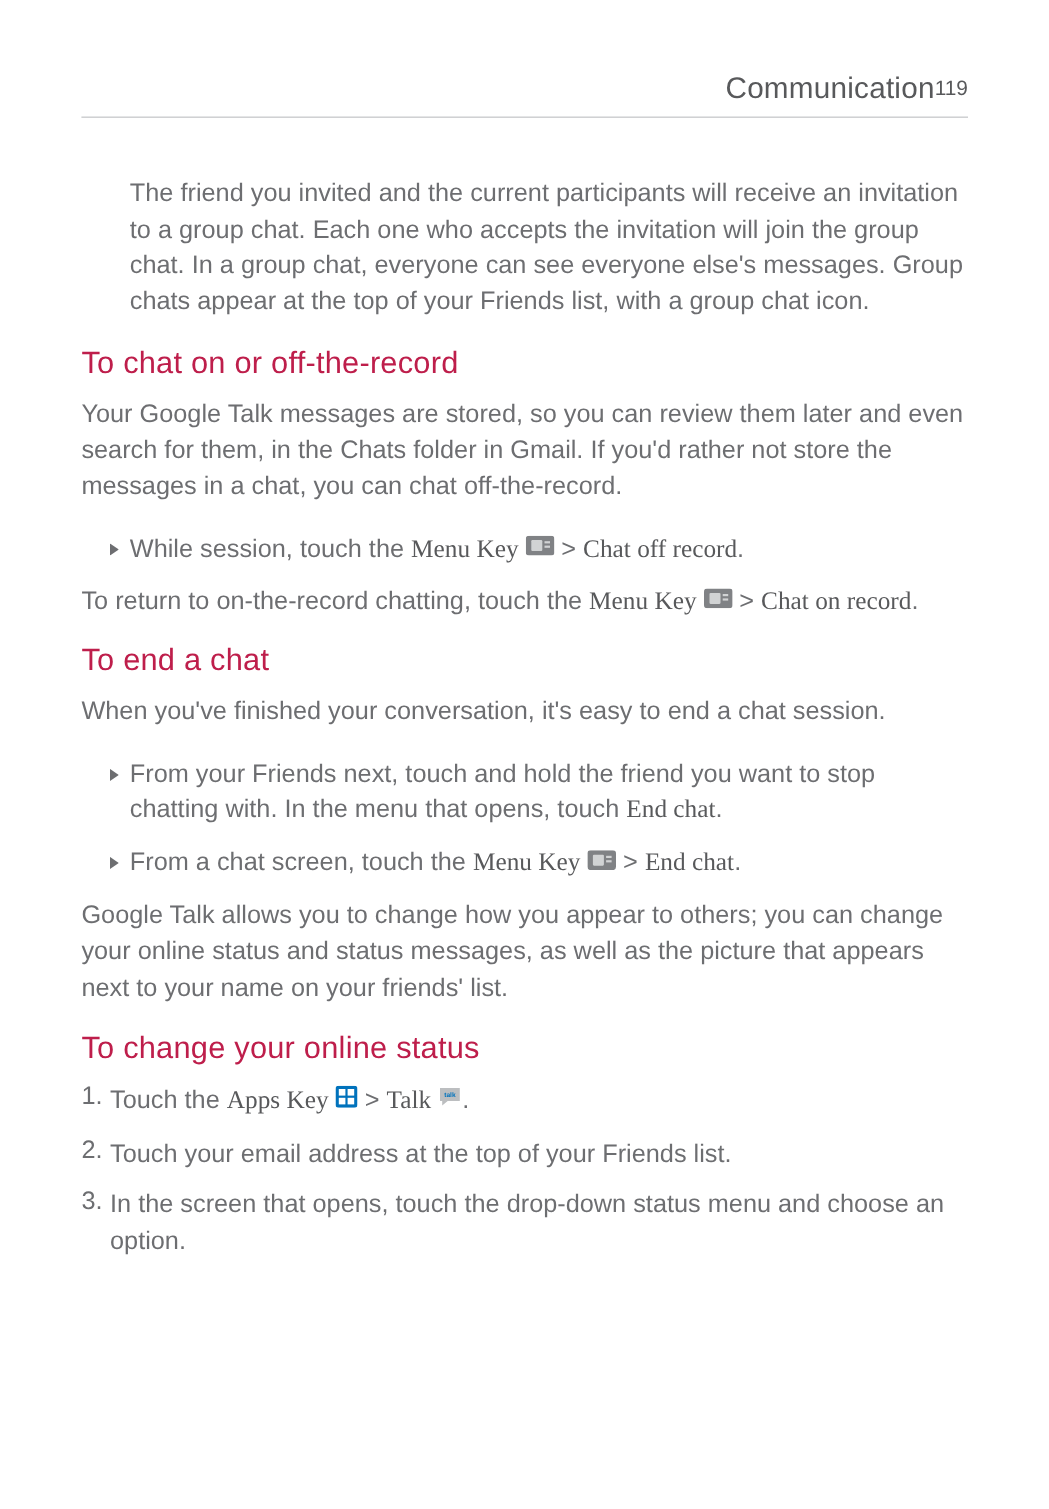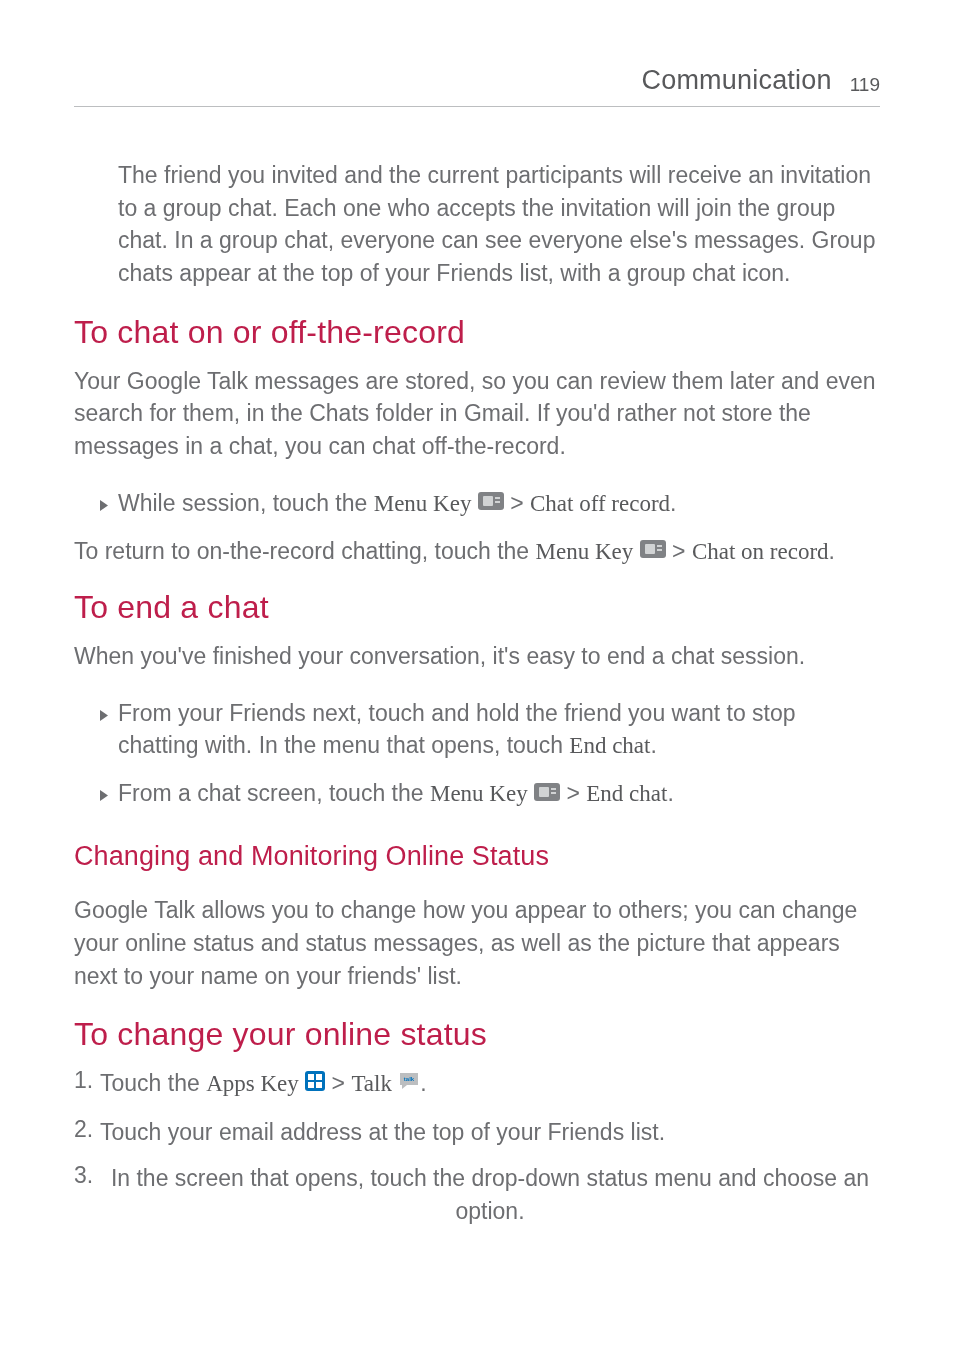--- a/index.html
+++ b/index.html
@@ -10,49 +10,48 @@
       font-family: "Helvetica Neue", Helvetica, Arial, sans-serif;
       color: #58595b;
       font-weight: 300;
     }
     .page {
       padding: 65px 74px 60px 74px;
     }
     .header {
       display: flex;
       justify-content: flex-end;
-      align-items: flex-end;
+      align-items: center;
       border-bottom: 1.5px solid #bcbec0;
       padding-bottom: 10px;
       margin-bottom: 52px;
     }
     .header-title {
       font-size: 27px;
       color: #58595b;
       font-weight: 300;
       letter-spacing: 0.2px;
     }
     .header-page {
       font-size: 19px;
       color: #58595b;
-      margin-left: 18px;
       font-weight: 400;
     }
     .body-para {
       font-size: 23px;
       line-height: 1.42;
       color: #6d6e71;
       margin-bottom: 24px;
       font-weight: 300;
     }
     .indent {
       margin-left: 44px;
     }
     .sub-heading {
-      font-size: 32px;
+      font-size: 28px;
       color: #be1e4b;
       font-weight: 300;
       margin-top: 20px;
       margin-bottom: 14px;
       letter-spacing: 0.2px;
     }
     .bullet-row {
       display: flex;
       margin-left: 26px;
       margin-bottom: 14px;
@@ -106,21 +105,20 @@
       color: #6d6e71;
       font-weight: 300;
       width: 26px;
       flex-shrink: 0;
     }
     .numtext {
       font-size: 23px;
       line-height: 1.42;
       color: #6d6e71;
       font-weight: 300;
-      text-align: center;
     }
     .bold {
       color: #58595b;
       font-weight: 400;
       font-family: Liberation Serif, serif;
     }
     .inline-icon {
       display: inline-block;
       vertical-align: middle;
       position: relative;
@@ -202,21 +200,20 @@
         <svg width="26" height="18" viewBox="0 0 26 18">
             <rect x="0" y="0" width="26" height="18" rx="3" fill="#808285"></rect>
             <rect x="5" y="4" width="10" height="10" rx="1" fill="#d1d3d4"></rect>
             <rect x="17" y="5" width="5" height="2" fill="#d1d3d4"></rect>
             <rect x="17" y="9" width="5" height="2" fill="#d1d3d4"></rect>
           </svg>
       </span><span> &gt; </span><span class="bold">End chat</span><span>.</span>
     </span>
   </div>
 
-  <h2 class="section-heading">Changing and Monitoring Online Status</h2>
 
   <p class="body-para">Google Talk allows you to change how you appear to others; you can change your online status and status messages, as well as the picture that appears next to your name on your friends' list.</p>
 
   <h3 class="sub-heading">To change your online status</h3>
 
   <div class="numlist">
     <div class="numitem">
       <span class="numtext">
         <span>Touch the </span><span class="bold">Apps Key</span>
         <span class="inline-icon">

